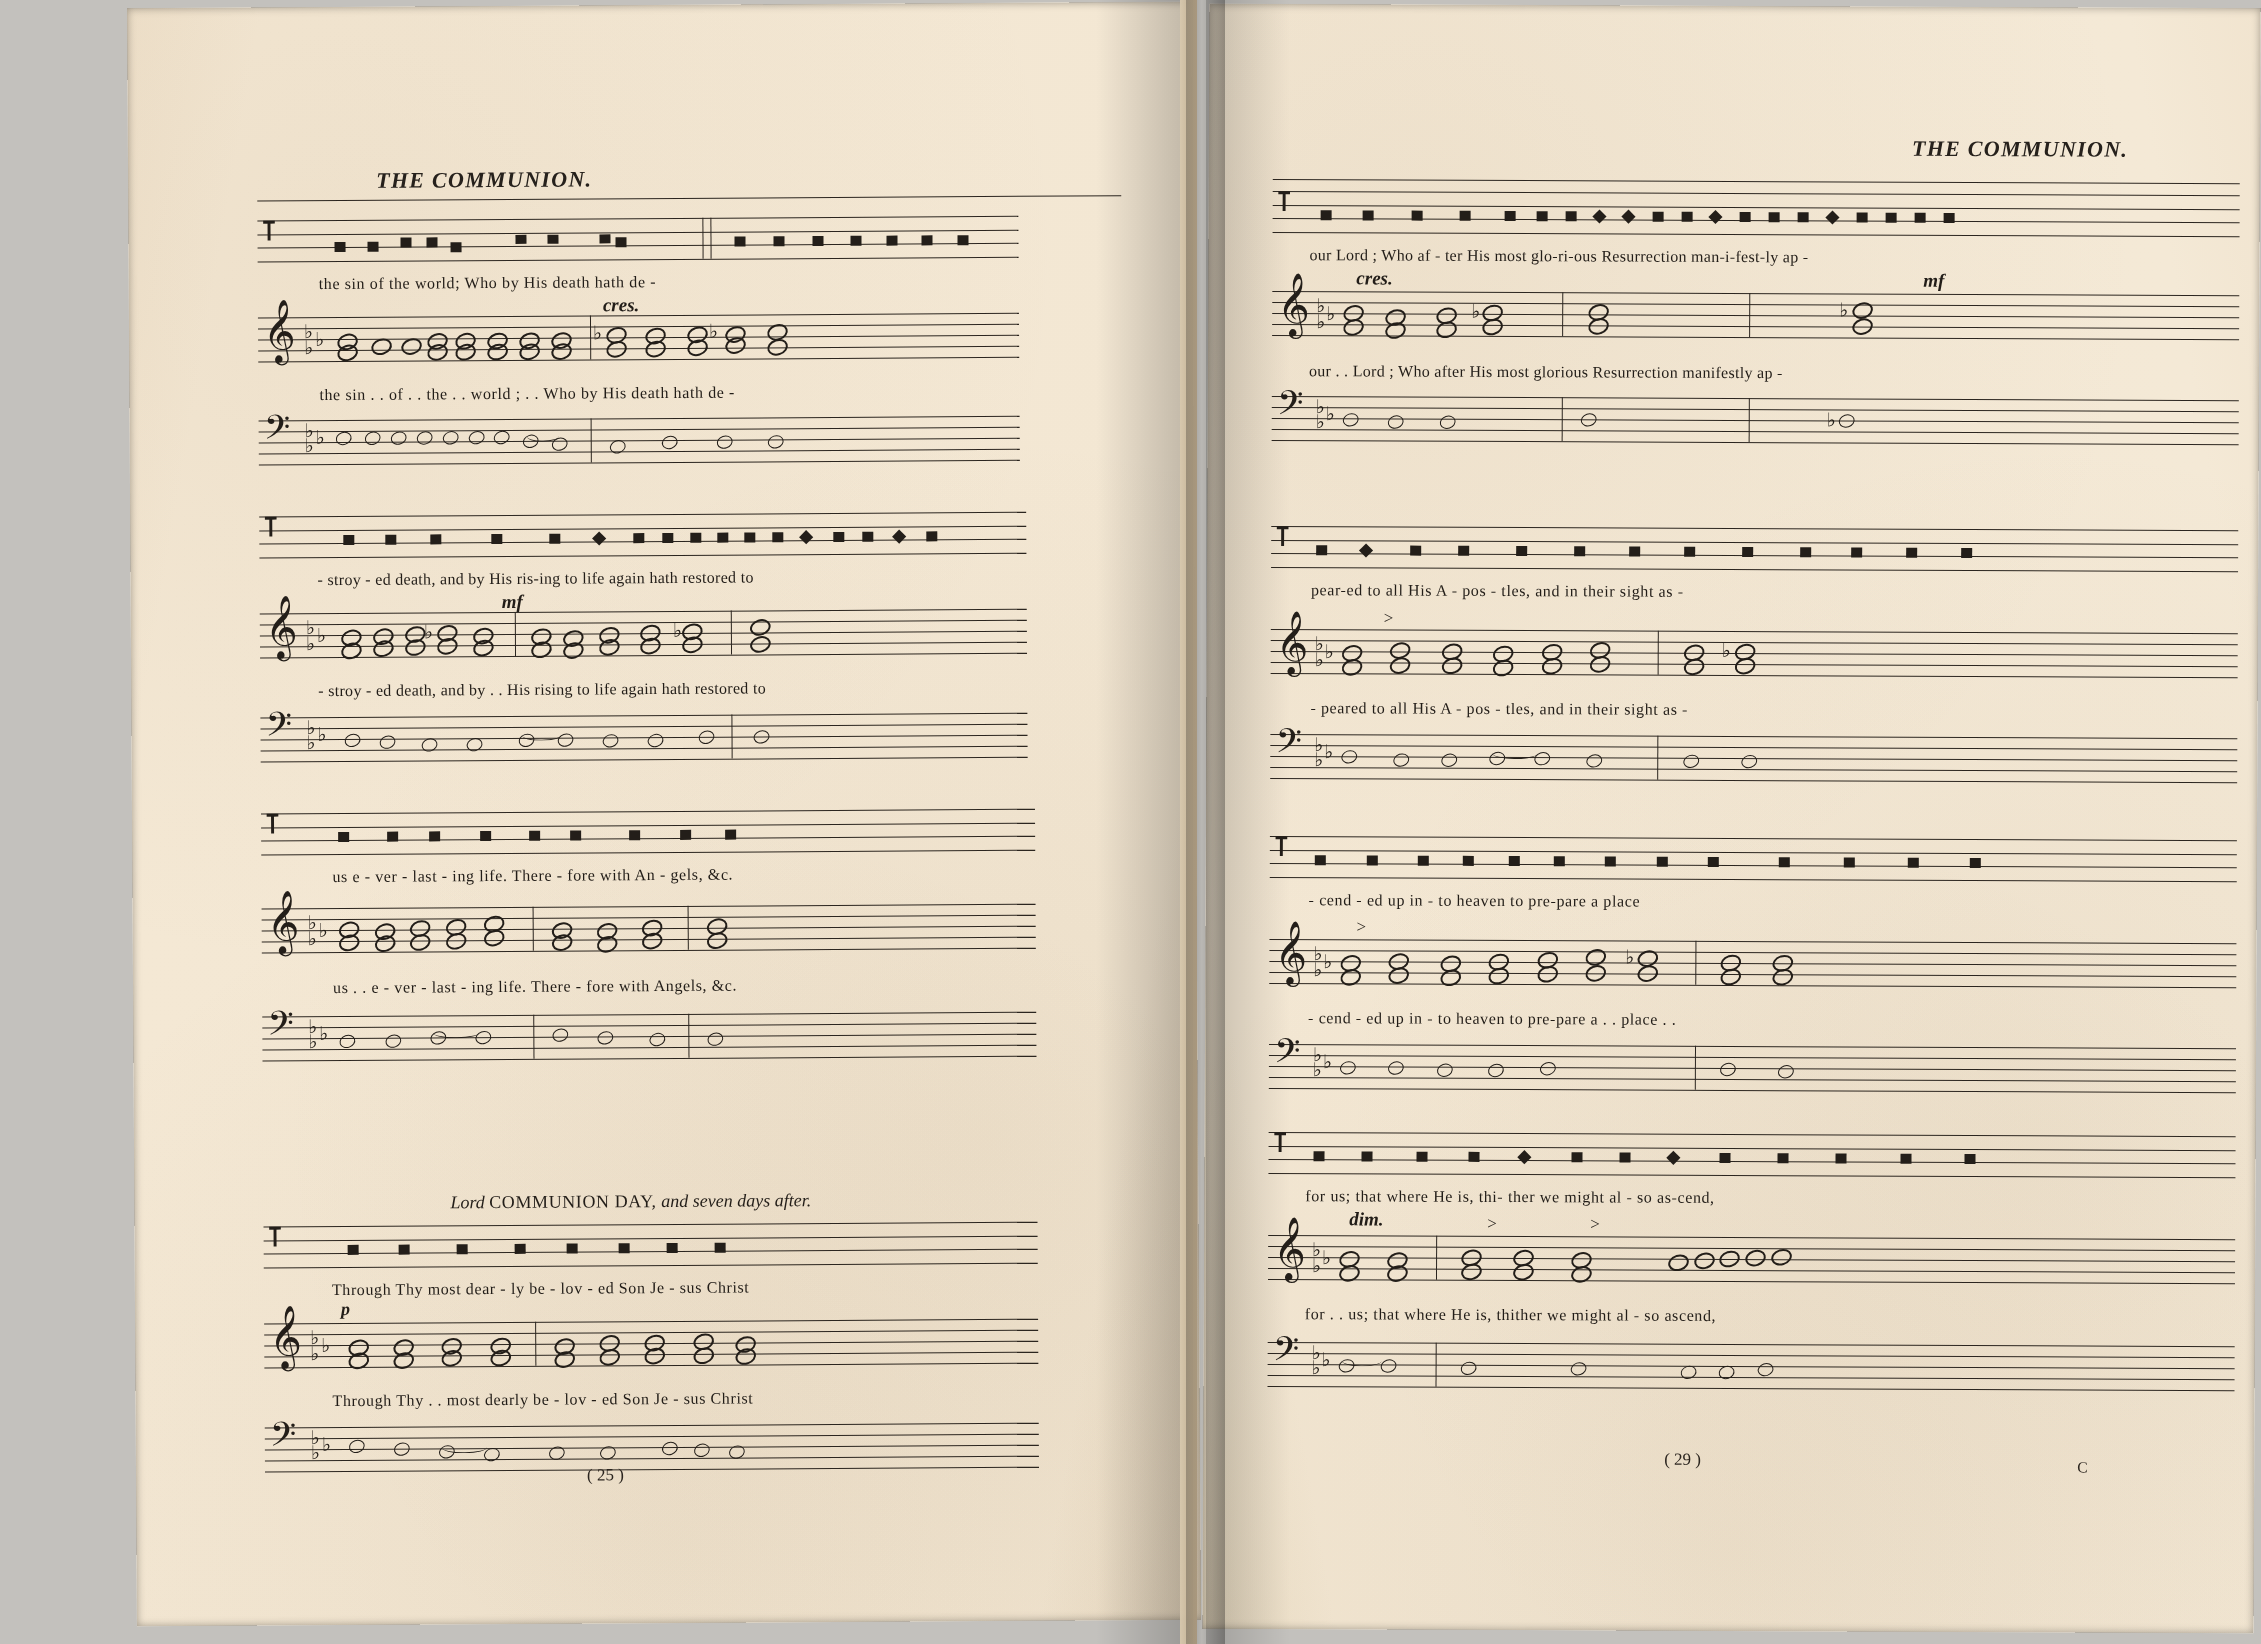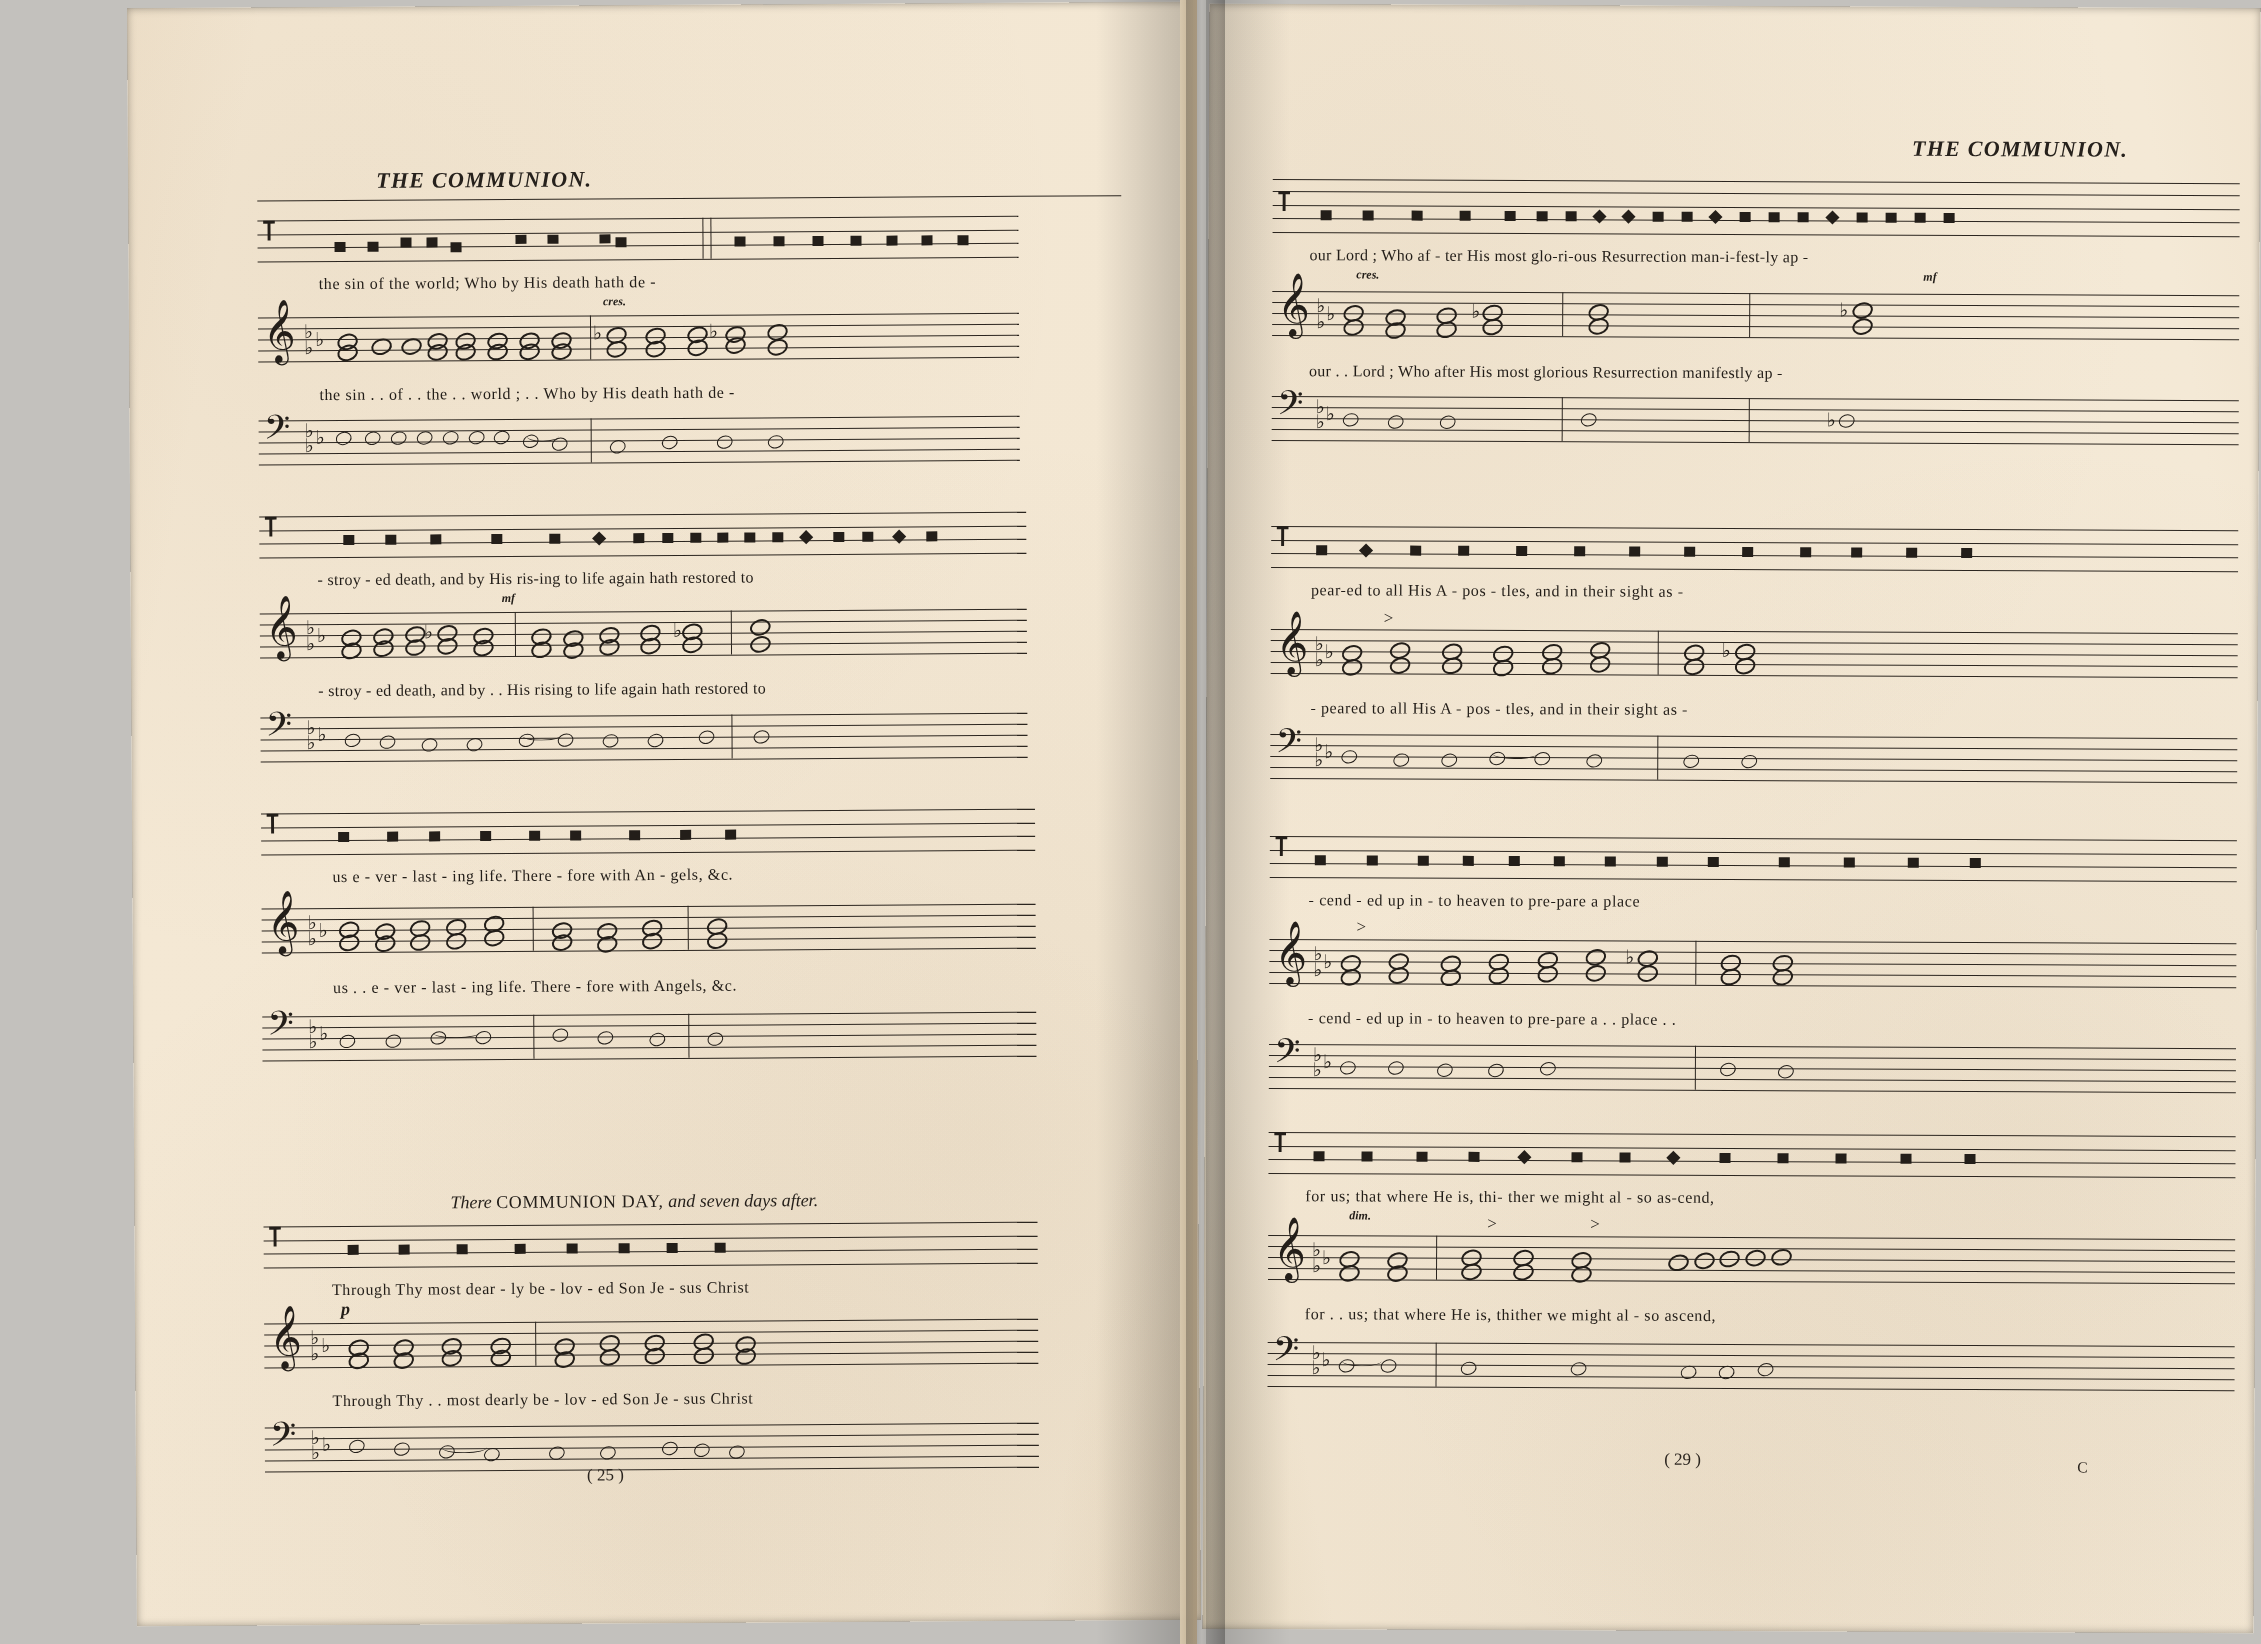--- a/index.html
+++ b/index.html
@@ -101,21 +101,21 @@
   .tie{
     position:absolute;border-bottom:1.7px solid #231e19;border-radius:50%;
     height:10.3px;
   }
   .lyric{
     position:absolute;white-space:nowrap;font-size:16px;color:#221d18;
     font-family:"Liberation Serif", serif;
   }
   .dyn{
     position:absolute;white-space:nowrap;font-style:italic;font-weight:bold;
-    font-size:12px;color:#221d18;font-family:"Liberation Serif", serif;
+    font-size:19px;color:#221d18;font-family:"Liberation Serif", serif;
   }
   .hairpin{
     position:absolute;font-size:17px;color:#231e19;
   }
   .flat{position:absolute;font-size:19.3px;color:#231e19;font-family:"DejaVu Sans",sans-serif;}
   .tclef{position:absolute;font-size:55px;color:#231e19;font-family:"DejaVu Sans",sans-serif;line-height:1;}
   .bclef{position:absolute;font-size:41px;color:#231e19;font-family:"DejaVu Sans",sans-serif;line-height:1;}
   .cclef{position:absolute;font-size:28px;color:#231e19;font-family:"DejaVu Sans",sans-serif;line-height:1;font-weight:bold;}
 </style>
 </head>
@@ -389,21 +389,21 @@
         <div class="barline" style="left:271px;top:0;height:44px;"></div>
         <div class="nh small" style="left:290px;top:14px;"></div>
         <div class="nh small" style="left:335px;top:17px;"></div>
         <div class="nh small" style="left:387px;top:19.3px;"></div>
         <div class="barline" style="left:426px;top:0;height:44px;"></div>
         <div class="nh small" style="left:445px;top:19.3px;"></div>
       </div>
     </div>
 
     <div class="section-caption" style="left:316px;top:1186px;">
-      <span class="it">There</span>
+      <span class="it">Lord</span>
       <span class="sc" style="font-style:normal;">COMMUNION DAY,</span>
       <span class="it">and seven days after.</span>
     </div>
 
     <div class="system" style="left:116px;top:1219px;width:890px;height:258px;">
       <div class="staff chant" style="left:13px;top:0px;width:774px;height:41px;">
         <div class="ln" style="top:0px;"></div>
           <div class="ln" style="top:13.5px;"></div>
         <div class="ln" style="top:27px;"></div>
           <div class="ln" style="top:41px;"></div>

